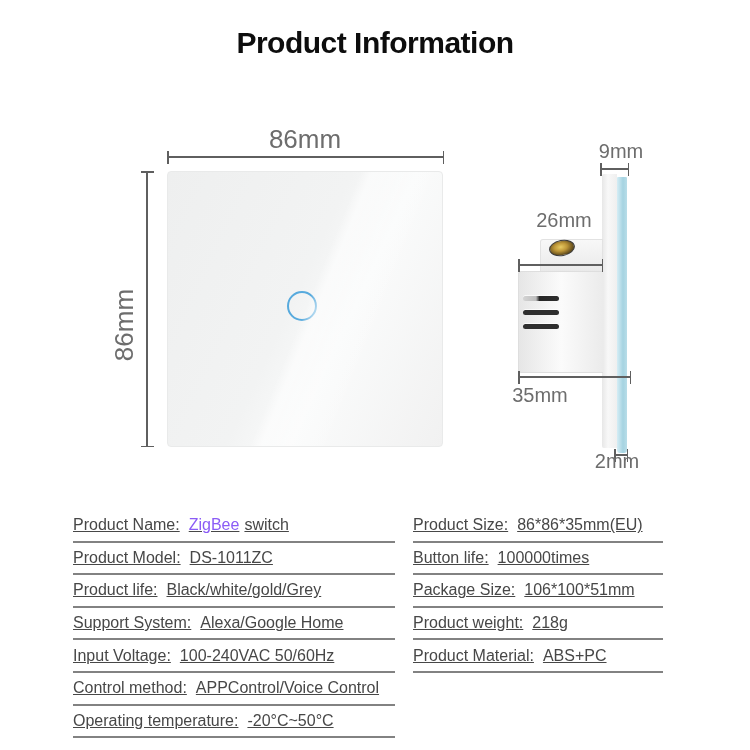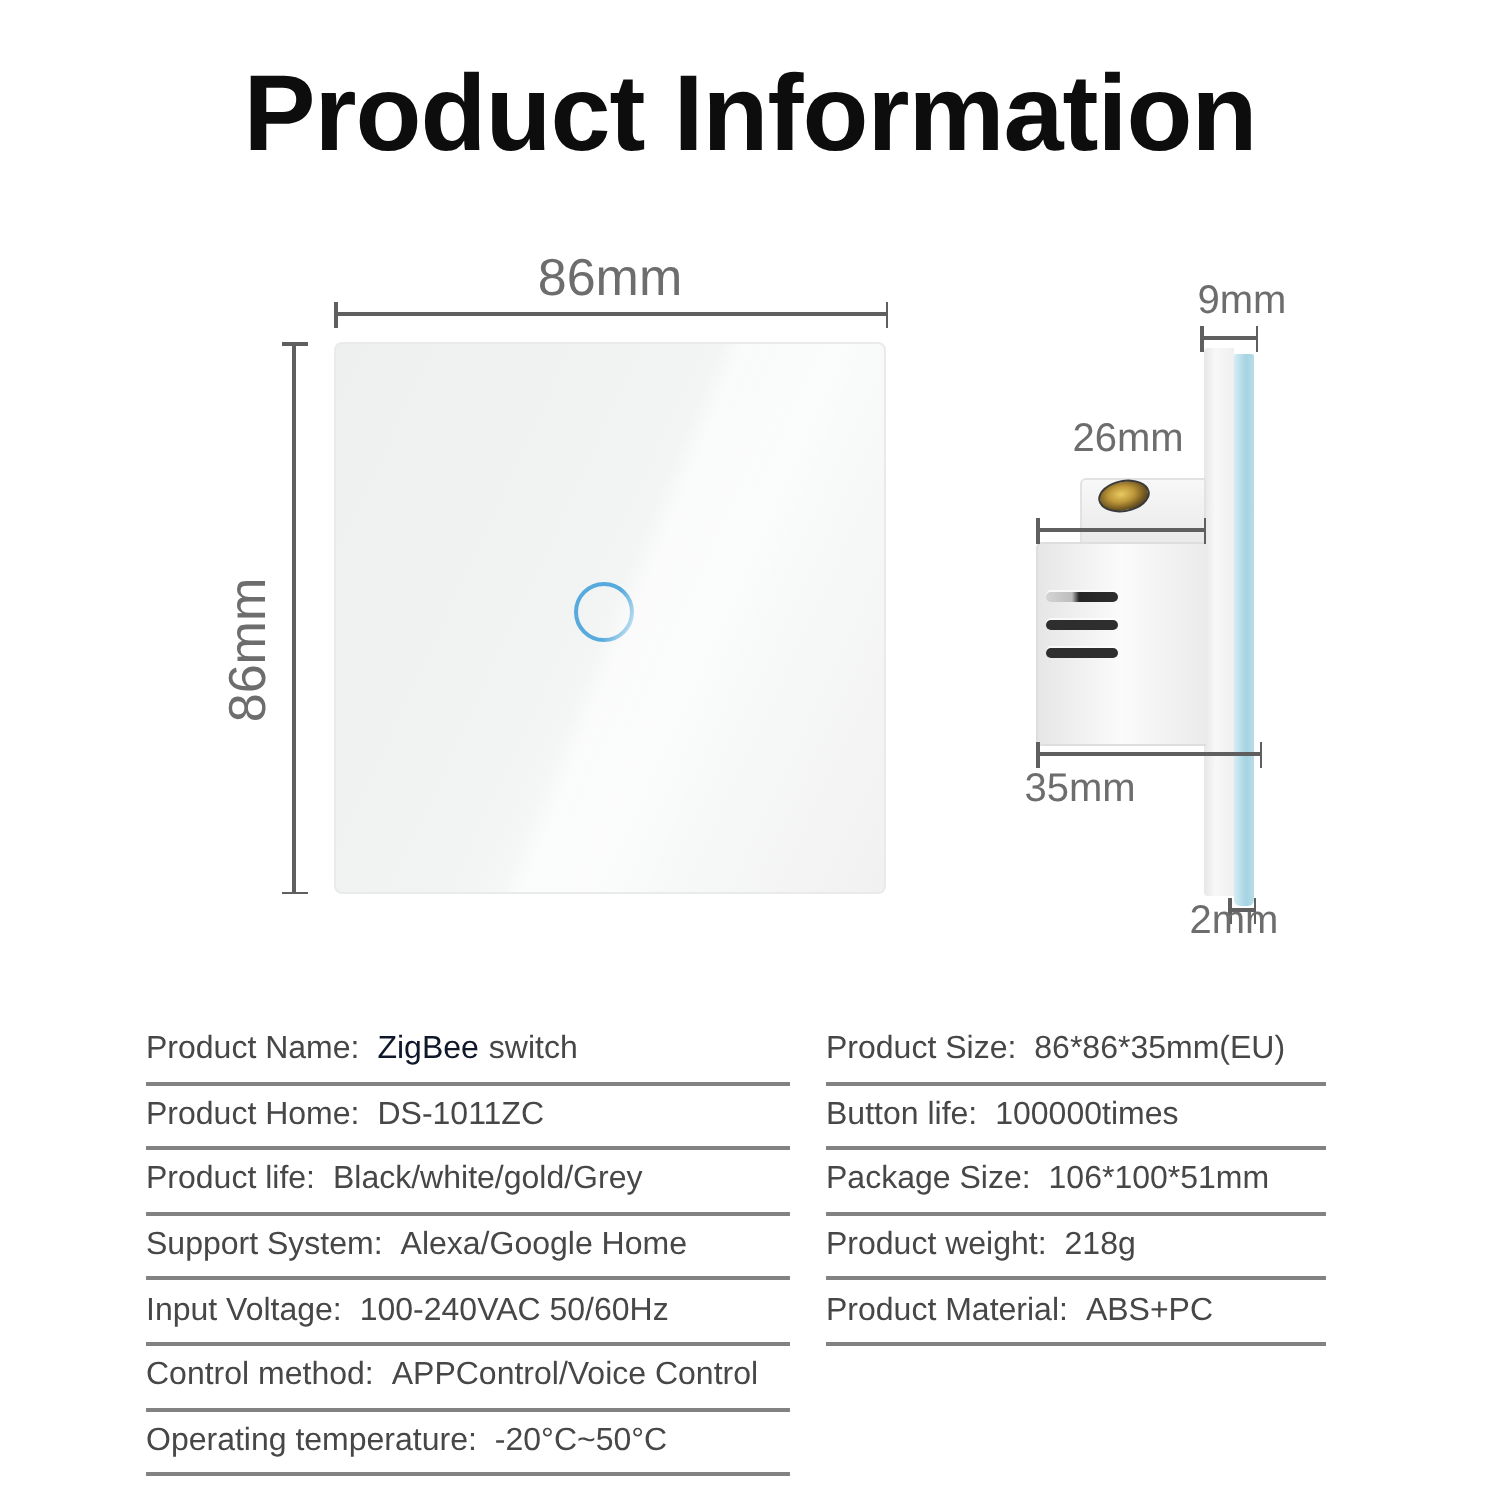--- a/index.html
+++ b/index.html
@@ -2,21 +2,21 @@
 <html><head>
 <meta charset="utf-8">
 <style>
   * { margin:0; padding:0; box-sizing:border-box; }
   html,body { background:#fff; }
   body { font-family:"Liberation Sans", sans-serif; }
   .canvas { position:relative; width:750px; height:750px; background:#ffffff; overflow:hidden; }
 
   
   .title { position:absolute; top:26px; left:0; right:0; text-align:center;
-           font-size:54px; font-weight:bold; color:#0d0d0d; letter-spacing:-0.5px; }
+           font-size:30px; font-weight:bold; color:#0d0d0d; letter-spacing:-0.5px; }
 
   
   .dimh { position:absolute; height:1.5px; background:#5f5f5f; }
   .dimh::before,.dimh::after { content:""; position:absolute; top:-5.5px; width:1.5px; height:13px; background:#5f5f5f; }
   .dimh::before { left:0; } .dimh::after { right:0; }
   .dimv { position:absolute; width:1.5px; background:#5f5f5f; }
   .dimv::before,.dimv::after { content:""; position:absolute; left:-5.5px; width:13px; height:1.5px; background:#5f5f5f; }
   .dimv::before { top:0; } .dimv::after { bottom:0; }
   .dim-label { position:absolute; color:#6d6d6d; font-size:20px; white-space:nowrap;
                transform:translate(-50%,-50%); }
@@ -51,23 +51,23 @@
   .slot.s1 { top:296px; background:linear-gradient(90deg,#d4d4d4 0%,#bdbdbd 36%,#262626 46%,#2e2e2e 100%); }
   .slot.s2 { top:310px; }
   .slot.s3 { top:324px; }
 
   
   .specs { position:absolute; top:510px; left:73px; display:flex; }
   .col { display:flex; flex-direction:column; }
   .colL { width:322px; }
   .colR { width:250px; margin-left:18px; }
   .srow { height:32.6px; display:flex; align-items:center; white-space:nowrap;
-          border-bottom:2px solid #828282; font-size:16px; color:#474747; }
+          border-bottom:2px solid #828282; font-size:16px; color:#474747;text-decoration:underline; }
   .srow .lbl { margin-right:9px; }
-  .srow .acc { color:#0f172a; margin-right:5px; }
+  .srow .acc { color:#8b5cf6; margin-right:5px; }
   .srow.small { font-size:14.6px; letter-spacing:-0.2px; }
 </style>
 </head>
 <body>
 
 <div class="canvas">
 
   <div class="title">Product Information</div>
 
   <div>
@@ -104,21 +104,21 @@
   </div>
 
   <div class="specs">
     <div class="col colL">
       <div class="srow">
         <span class="lbl">Product Name:</span>
           <span class="acc">ZigBee</span>
           <span class="val">switch</span>
       </div>
       <div class="srow">
-        <span class="lbl">Product Home:</span>
+        <span class="lbl">Product Model:</span>
           <span class="val">DS-1011ZC</span>
       </div>
       <div class="srow">
         <span class="lbl">Product life:</span>
           <span class="val">Black/white/gold/Grey</span>
       </div>
       <div class="srow">
         <span class="lbl">Support System:</span>
           <span class="val">Alexa/Google Home</span>
       </div>

